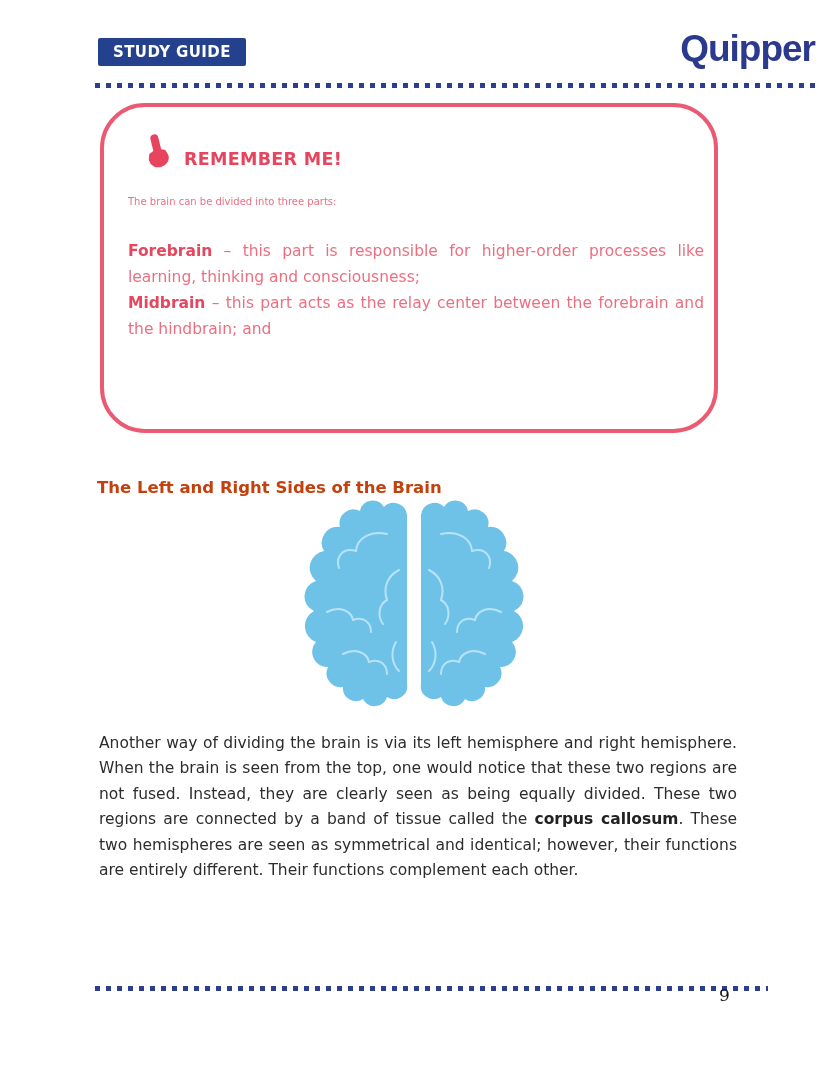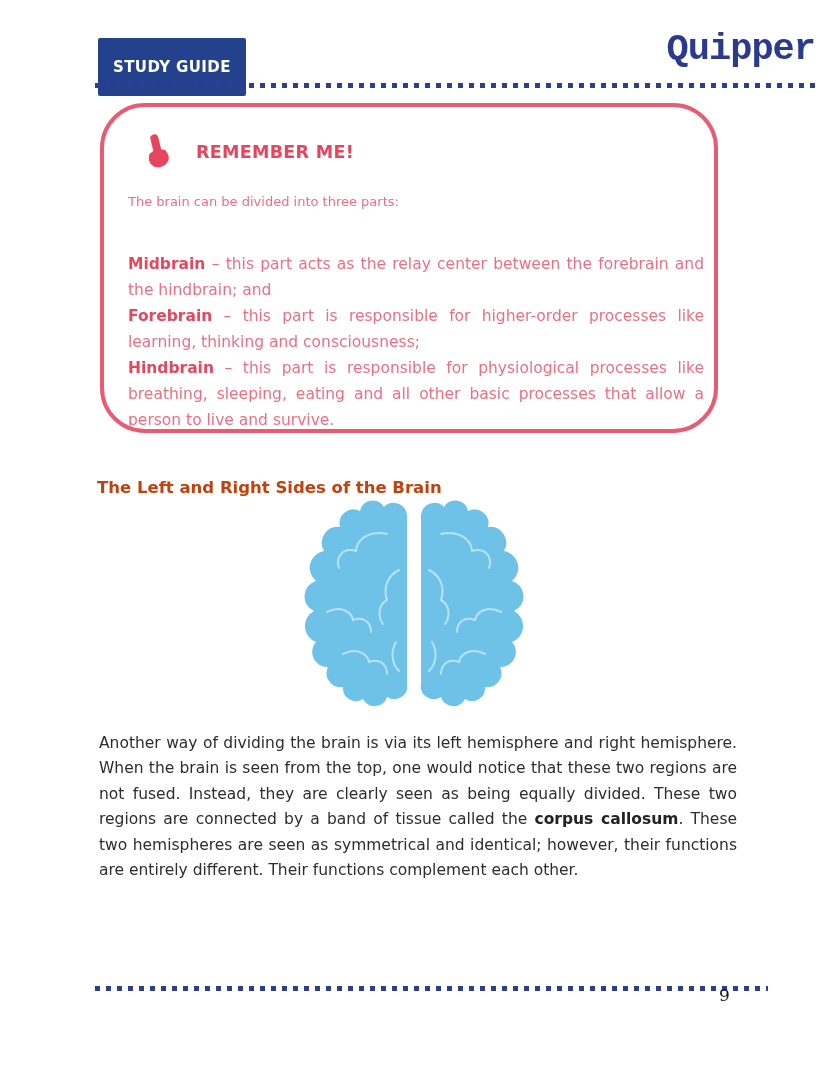--- a/index.html
+++ b/index.html
@@ -10,26 +10,26 @@
     background:#ffffff;
     font-family:"DejaVu Sans", sans-serif;
     overflow:hidden;
   }
 
   
   .badge {
     position:absolute; left:98px; top:38px;
     background:#24418e; color:#ffffff;
     font-size:15px; font-weight:bold; letter-spacing:0.4px;
-    padding:20px 15px; border-radius:2px;
+    padding:5px 15px; border-radius:2px;
   }
   .logo {
     position:absolute; right:13px; top:28px;
     color:#2b3a8c;
-    font-family:Liberation Mono, monospace;
+    font-family:Liberation Sans, sans-serif;
     font-weight:bold; font-size:37px; letter-spacing:-1px;
   }
 
   
   .dotted {
     position:absolute; height:5px;
     background-image:repeating-linear-gradient(90deg,
       #2b3e8f 0px, #2b3e8f 5px, transparent 5px, transparent 11px);
   }
   .dotted-top { left:95px; top:83px; width:723px; }
@@ -37,31 +37,31 @@
 
   
   .remember-box {
     position:absolute; left:100px; top:103px;
     width:618px; height:330px;
     border:4px solid #ea5a72; border-radius:45px;
     padding:26px 10px 0 24px;
     background:#ffffff;
   }
   .remember-title-row {
-    display:flex; align-items:flex-start; gap:24px;
+    display:flex; align-items:flex-end; gap:12px;
     padding-left:14px; margin-bottom:20px;
   }
   .hand-icon { width:30px; height:36px; flex:0 0 auto; }
   .remember-title {
     color:#e7455e; font-weight:bold; font-size:17.5px;
     letter-spacing:0.3px; margin-top:9px;
   }
   .remember-intro {
-    color:#ec6f81; font-size:13px; line-height:26px;
-    margin-bottom:36px;
+    color:#ec6f81; font-size:10px; line-height:26px;
+    margin-bottom:23px;
   }
   .box-item {
     color:#ec6f81; font-size:15.5px; line-height:26px;
     text-align:justify;
   }
   .box-item strong { color:#e5475e; font-weight:bold; }
 
   
   .section-heading {
     position:absolute; left:97px; top:478px;
@@ -96,23 +96,22 @@
       <svg class="hand-icon" viewBox="0 0 30 36" xmlns="http://www.w3.org/2000/svg">
         <g fill="#e7455e" transform="rotate(-14 15 18)">
           <rect x="11.5" y="1" width="8" height="20" rx="4"></rect>
           <ellipse cx="15" cy="25.5" rx="10" ry="9"></ellipse>
           <rect x="6" y="18" width="18" height="8" rx="4"></rect>
         </g>
       </svg>
       <div class="remember-title">REMEMBER ME!</div>
     </div>
     <p class="remember-intro">The brain can be divided into three parts:</p>
+    <p class="box-item"><strong>Forebrain</strong><span> – this part is responsible for higher-order processes like learning, thinking and consciousness;</span></p>
     <p class="box-item"><strong>Midbrain</strong><span> – this part acts as the relay center between the forebrain and the hindbrain; and</span></p>
-    <p class="box-item"><strong>Forebrain</strong><span> – this part is responsible for higher-order processes like learning, thinking and consciousness;</span></p>
-    <p class="box-item"><strong>Hindbrain</strong><span> – this part is responsible for physiological processes like breathing, sleeping, eating and all other basic processes that allow a person to live and survive.</span></p>
   </div>
 
   <div class="section-heading">The Left and Right Sides of the Brain</div>
 
   <div class="brain-wrap">
     <svg viewBox="0 0 222 220" width="222" height="220" xmlns="http://www.w3.org/2000/svg">
       <g id="halfbrain">
         <path fill="#6fc2e7" d="
           M104,190
           A13,13 0 0 1 84,203

